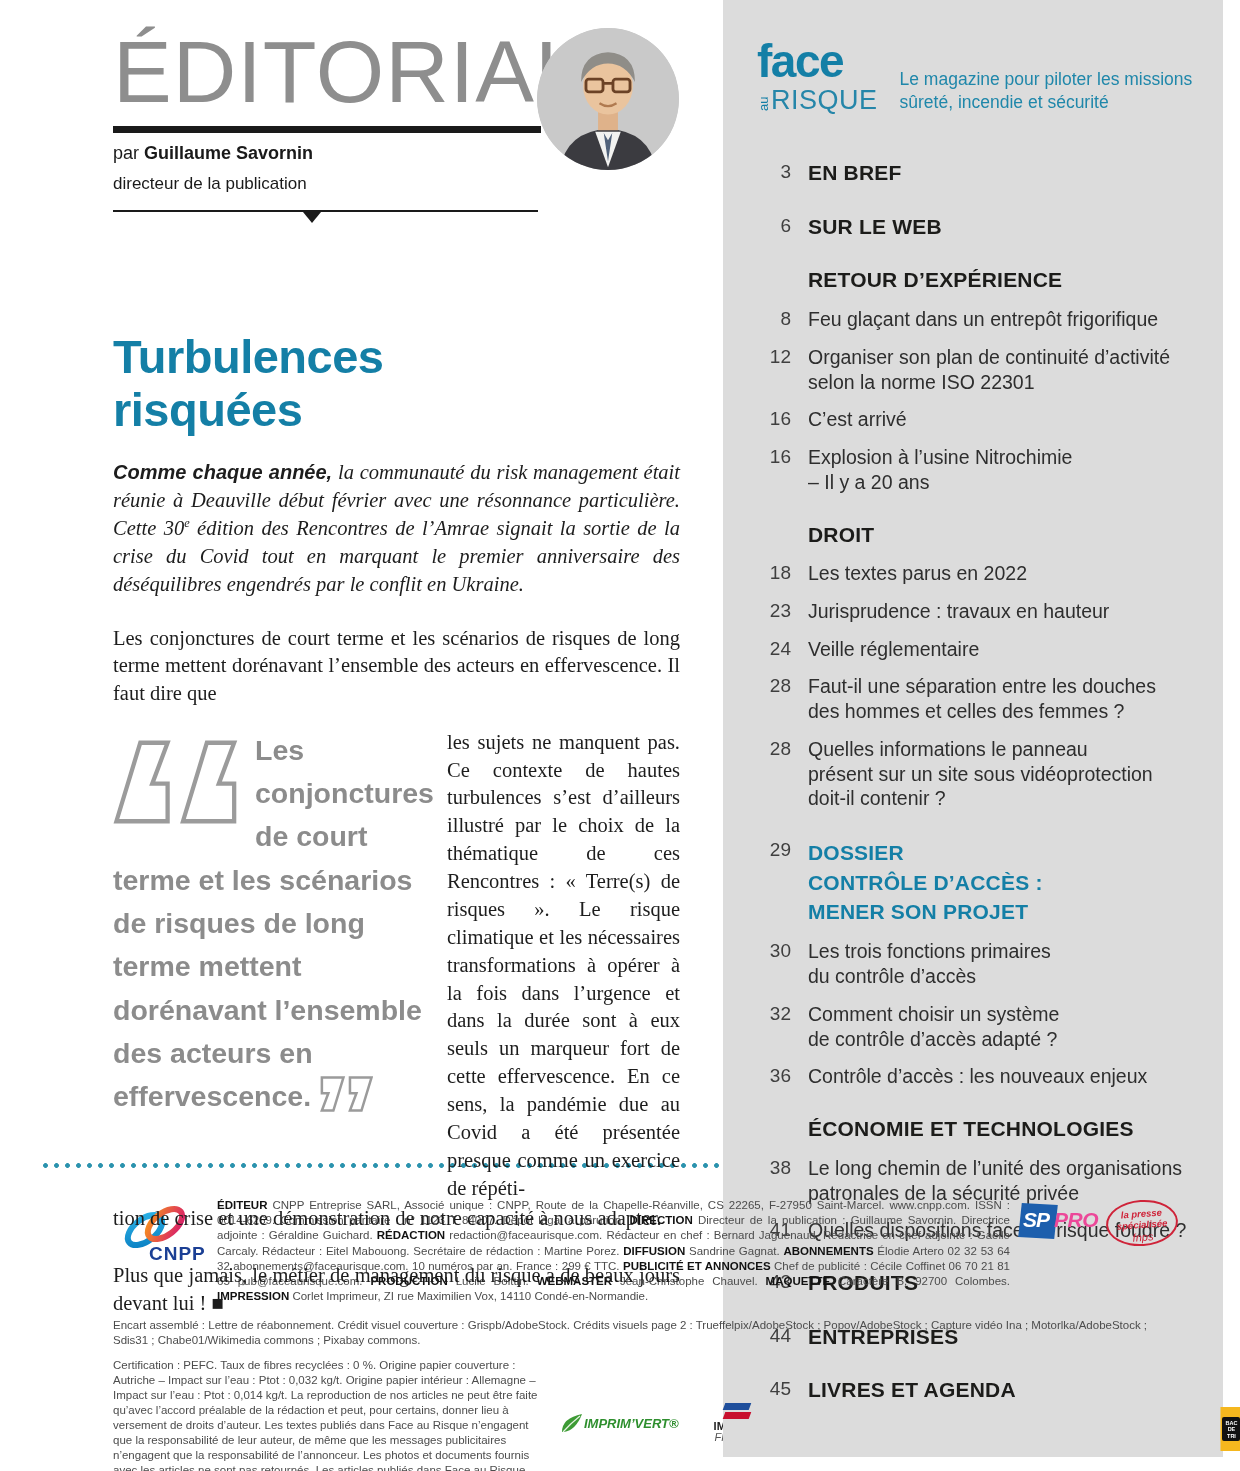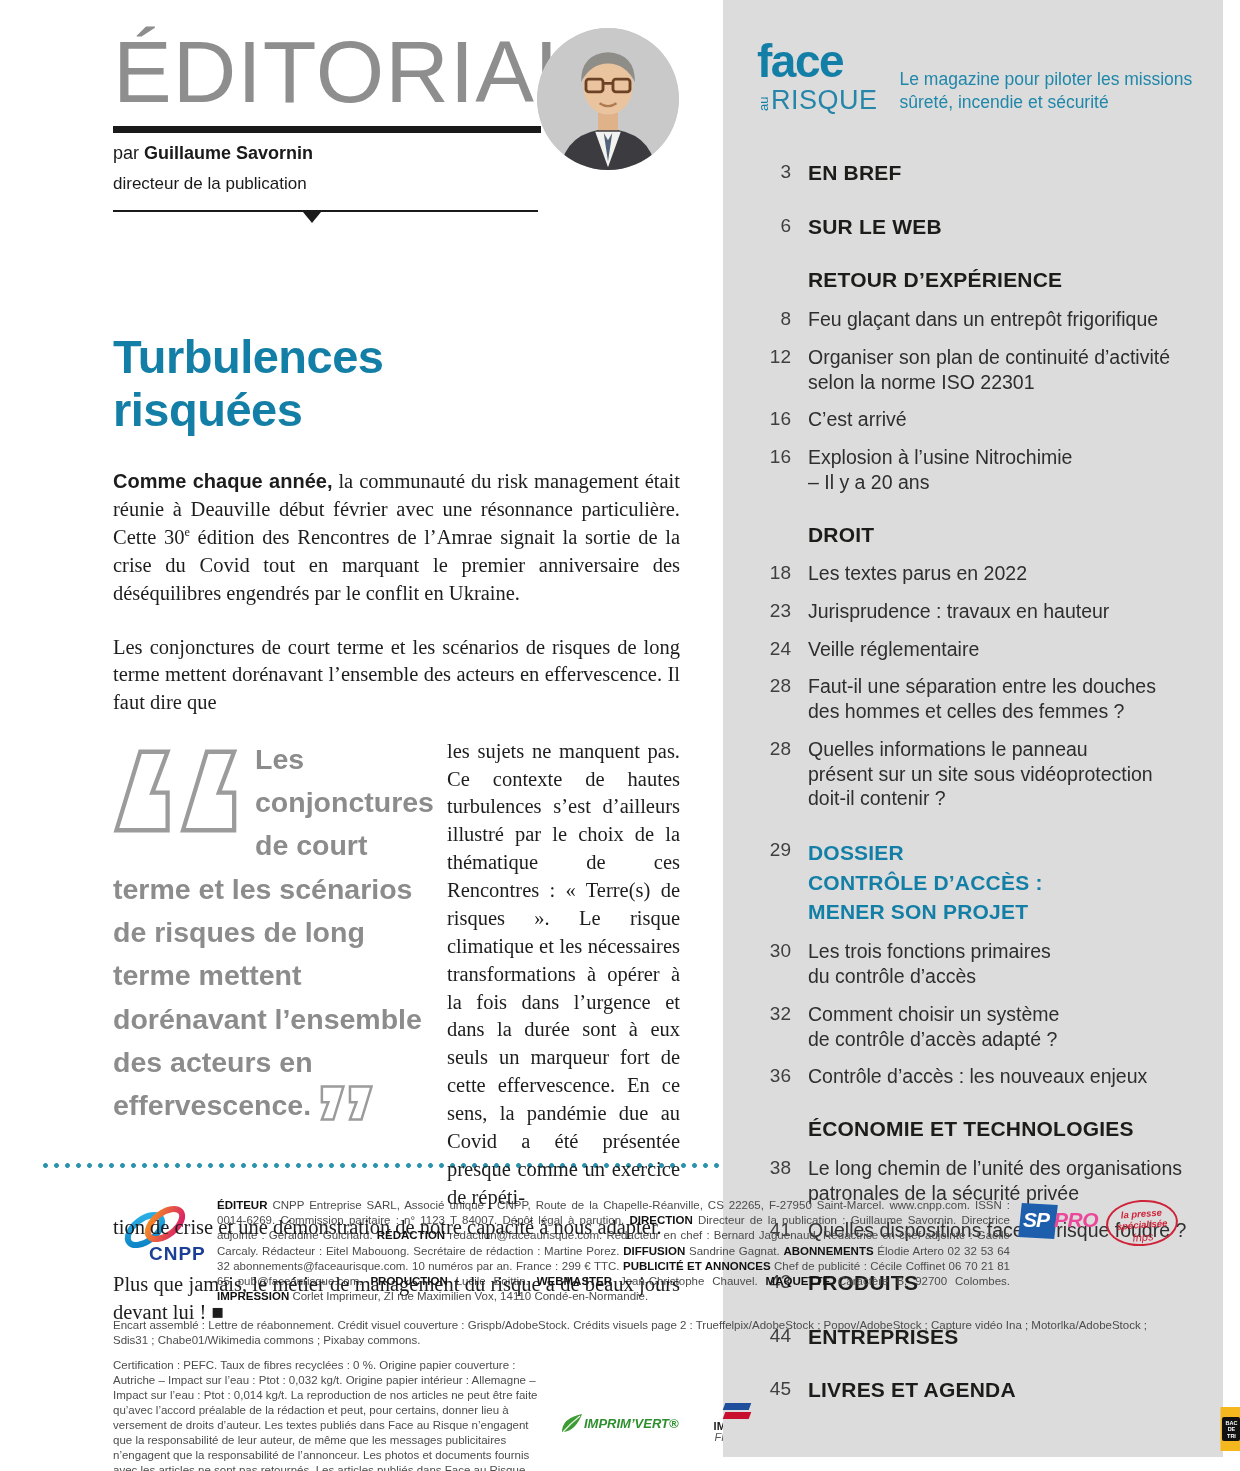--- a/index.html
+++ b/index.html
@@ -18,21 +18,21 @@
   .rule-thin{position:relative;width:425px;height:2px;background:#1a1a1a;margin-top:16px;}
   .rule-thin .tri{position:absolute;left:190px;top:2px;width:0;height:0;
                   border-left:9px solid transparent;border-right:9px solid transparent;
                   border-top:11px solid #1a1a1a;}
   .portrait{position:absolute;left:424px;top:28px;width:142px;height:142px;border-radius:50%;
             overflow:hidden;background:#c9c9c9;}
   .ed-title{color:#147fa6;font-size:47px;font-weight:700;line-height:1.13;margin-top:118px;
             letter-spacing:-0.5px;}
   .body-serif{font-family:"Liberation Serif","DejaVu Serif",serif;font-size:20.5px;
               line-height:1.36;color:#1d1d1d;text-align:justify;}
-  .para1{margin-top:32px;}
+  .para1{margin-top:23px;font-style:italic;}
   .para1 .lead{font-family:"Liberation Sans",sans-serif;font-weight:700;font-size:20px;}
   .para2{margin-top:26px;}
   .quote-row{display:flex;margin-top:16px;}
   .pullquote{width:322px;flex-shrink:0;font-size:28.5px;font-weight:700;color:#8c8c8c;
              line-height:1.52;font-family:"Liberation Sans",sans-serif;}
   .openquotes{float:left;margin:10px 14px 6px 0;}
   .closequotes{display:inline-block;vertical-align:-6px;margin-left:8px;}
   .sidecol{width:233px;margin-left:12px;}
   .para-cont{margin-top:2px;}
   .para4{margin-top:30px;}

